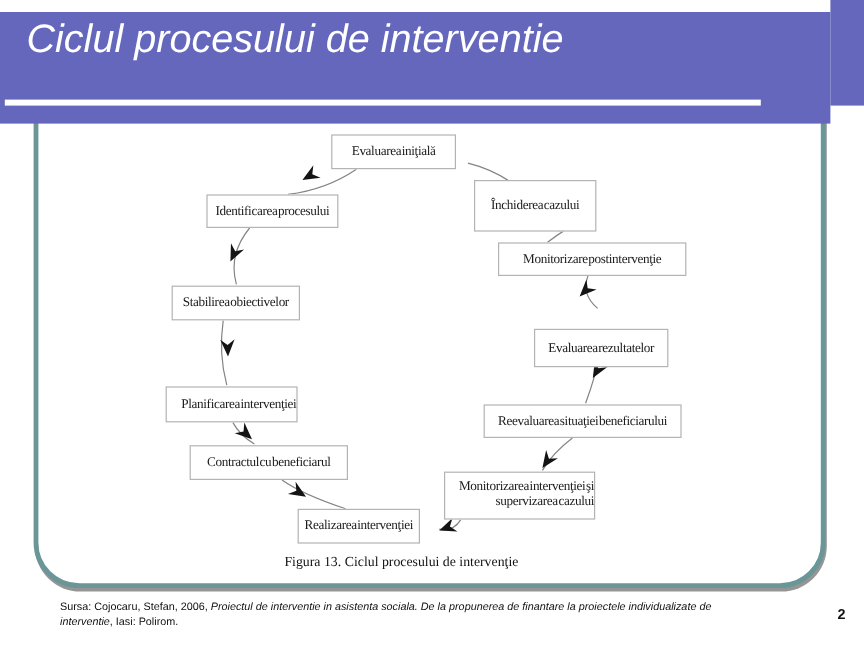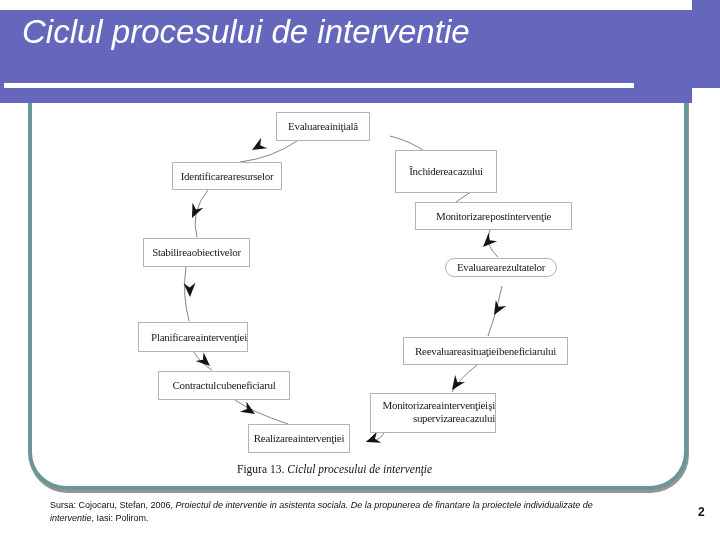--- a/index.html
+++ b/index.html
@@ -24,21 +24,21 @@
         background:#ffffff;border:1px solid #b3b3b3;color:#1b1b1b;
         font-family:"Liberation Serif",serif;font-size:11px;line-height:13px;
         letter-spacing:-0.3px;word-spacing:-2px;text-align:center;box-sizing:border-box;z-index:2;}
   .node.left{justify-content:flex-start;text-align:right;padding-left:6px;align-items:flex-start;padding-top:5px;}
   svg.connectors{position:absolute;left:0;top:0;z-index:1;}
 
   
   .caption{position:absolute;left:237px;top:463px;font-family:"Liberation Serif",serif;
            font-size:11.5px;color:#111;white-space:nowrap;z-index:2;}
   .caption .cap-label{font-weight:normal;}
-  .caption .cap-title{font-style:italic;padding-left:3px;}
+  .caption .cap-title{padding-left:3px;}
 
   
   .citation{position:absolute;left:50px;top:499px;width:580px;font-size:9px;line-height:13px;
             color:#101010;z-index:2;}
   .citation .it{font-style:italic;}
   .page-number{position:absolute;left:698px;top:505px;font-size:12px;font-weight:bold;color:#111;z-index:2;}
 </style>
 </head>
 <body>
 
@@ -77,29 +77,29 @@
         <use href="#ah" transform="translate(210,366) rotate(42)"></use>
         <use href="#ah" transform="translate(255,414) rotate(32)"></use>
         <use href="#ah" transform="translate(366,442) rotate(160)"></use>
         <use href="#ah" transform="translate(452,390) rotate(125)"></use>
         <use href="#ah" transform="translate(494,315) rotate(120)"></use>
         <use href="#ah" transform="translate(483,247) rotate(135)"></use>
         <use href="#ah" transform="translate(466,193) rotate(145)"></use>
       </g>
     </svg>
     <div>
-        <div class="node" style="left: 276px; top: 112px; width: 94px; height: 29px;">Evaluarea iniţială</div>
-        <div class="node" style="left: 172px; top: 162px; width: 110px; height: 28px;">Identificarea resurselor</div>
+        <div class="node" style="left: 276px; top: 112px; width: 104px; height: 29px;">Evaluarea iniţială</div>
+        <div class="node" style="left: 172px; top: 162px; width: 110px; height: 28px;">Identificarea procesului</div>
         <div class="node" style="left: 143px; top: 238px; width: 107px; height: 29px;">Stabilirea obiectivelor</div>
         <div class="node" style="left: 138px; top: 322px; width: 110px; height: 30px; padding-left: 12px;">Planificarea intervenţiei</div>
         <div class="node" style="left: 158px; top: 371px; width: 132px; height: 29px;">Contractul cu beneficiarul</div>
         <div class="node" style="left: 248px; top: 424px; width: 102px; height: 29px;">Realizarea intervenţiei</div>
         <div class="node" style="left: 395px; top: 150px; width: 102px; height: 43px;">Închiderea cazului</div>
         <div class="node" style="left: 415px; top: 202px; width: 157px; height: 28px;">Monitorizare postintervenţie</div>
-        <div class="node" style="left: 445px; top: 258px; width: 112px; height: 19px; border-radius: 13px;">Evaluarea rezultatelor</div>
+        <div class="node" style="left: 445px; top: 274px; width: 112px; height: 32px;">Evaluarea rezultatelor</div>
         <div class="node" style="left: 403px; top: 337px; width: 165px; height: 28px;">Reevaluarea situaţiei beneficiarului</div>
         <div class="node left" style="left: 370px; top: 393px; width: 126px; height: 40px;">Monitorizarea intervenţiei şi supervizarea cazului</div>
       </div>
   </div>
 
   <div class="caption">
     <span class="cap-label">Figura 13.</span><span class="cap-title">Ciclul procesului de intervenţie</span>
   </div>
 
   <div class="citation"><span>Sursa: Cojocaru, Stefan, 2006, </span><span class="it">Proiectul de interventie in asistenta sociala. De la propunerea de finantare la proiectele individualizate de interventie</span><span>, Iasi: Polirom.</span></div>

